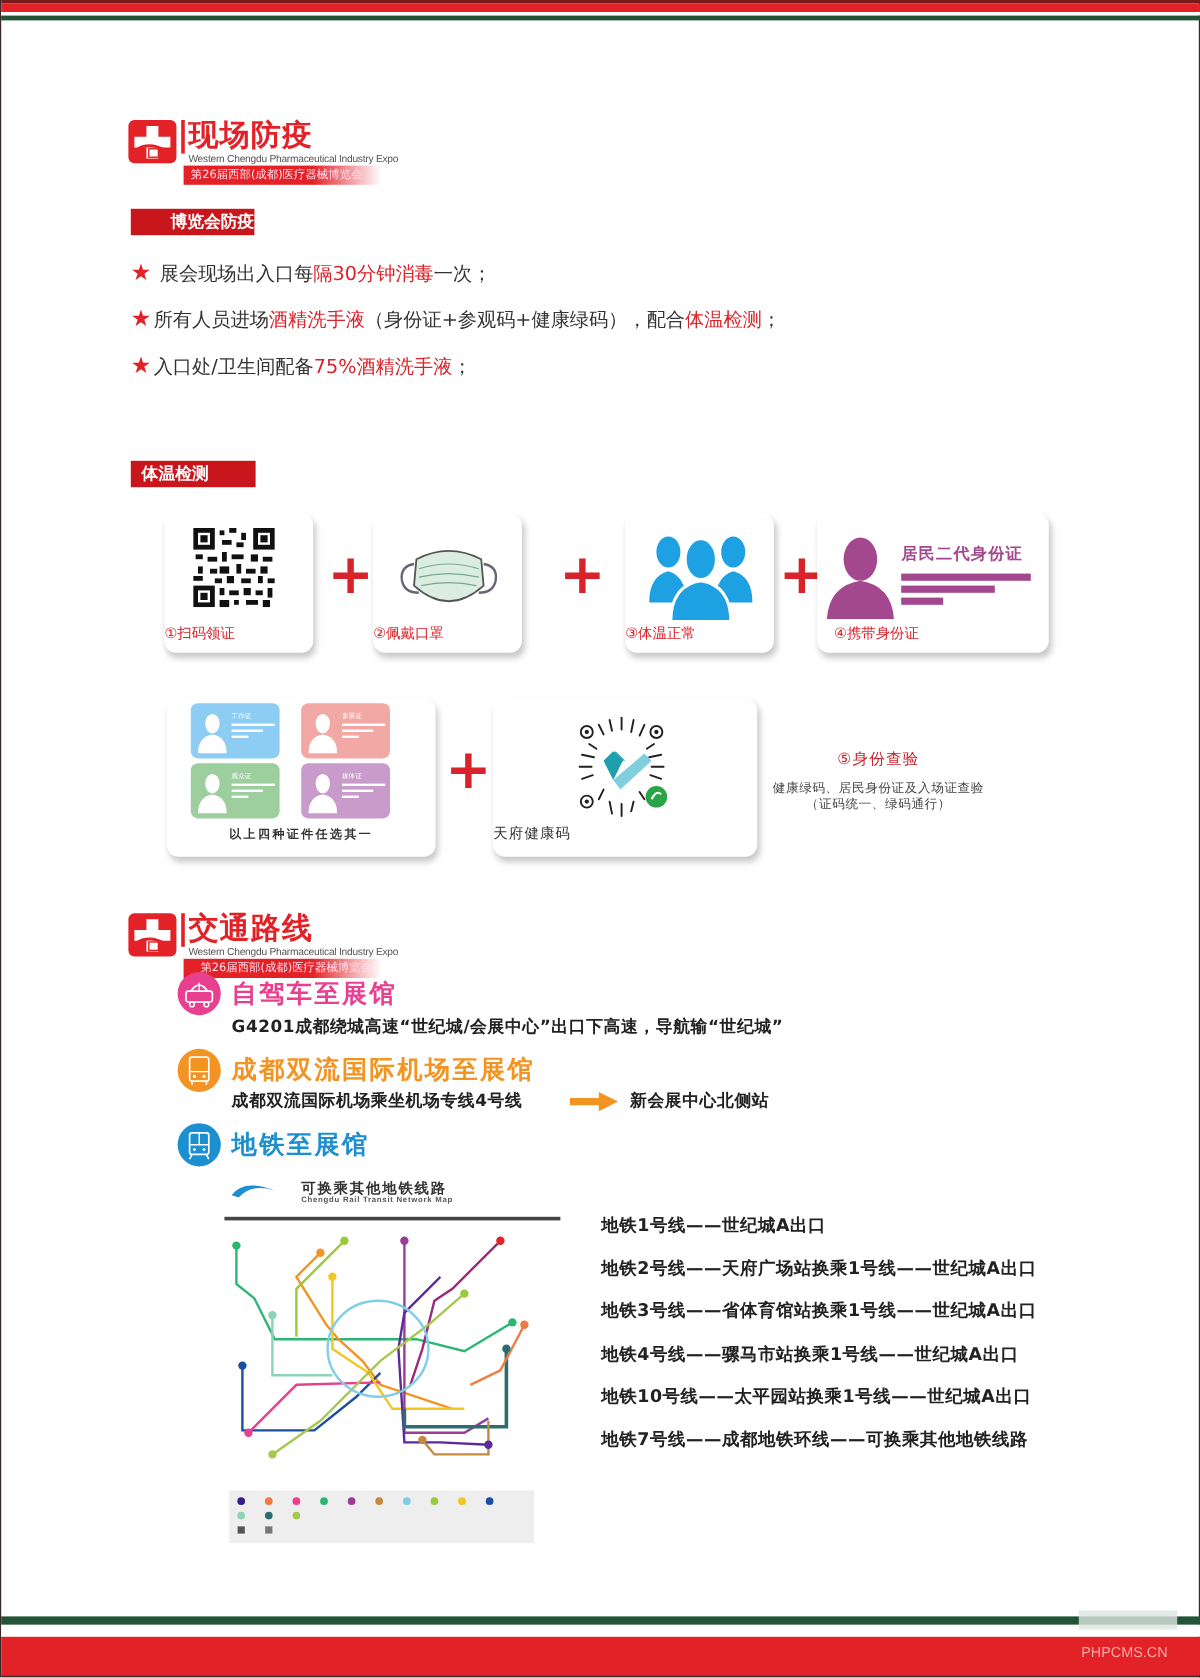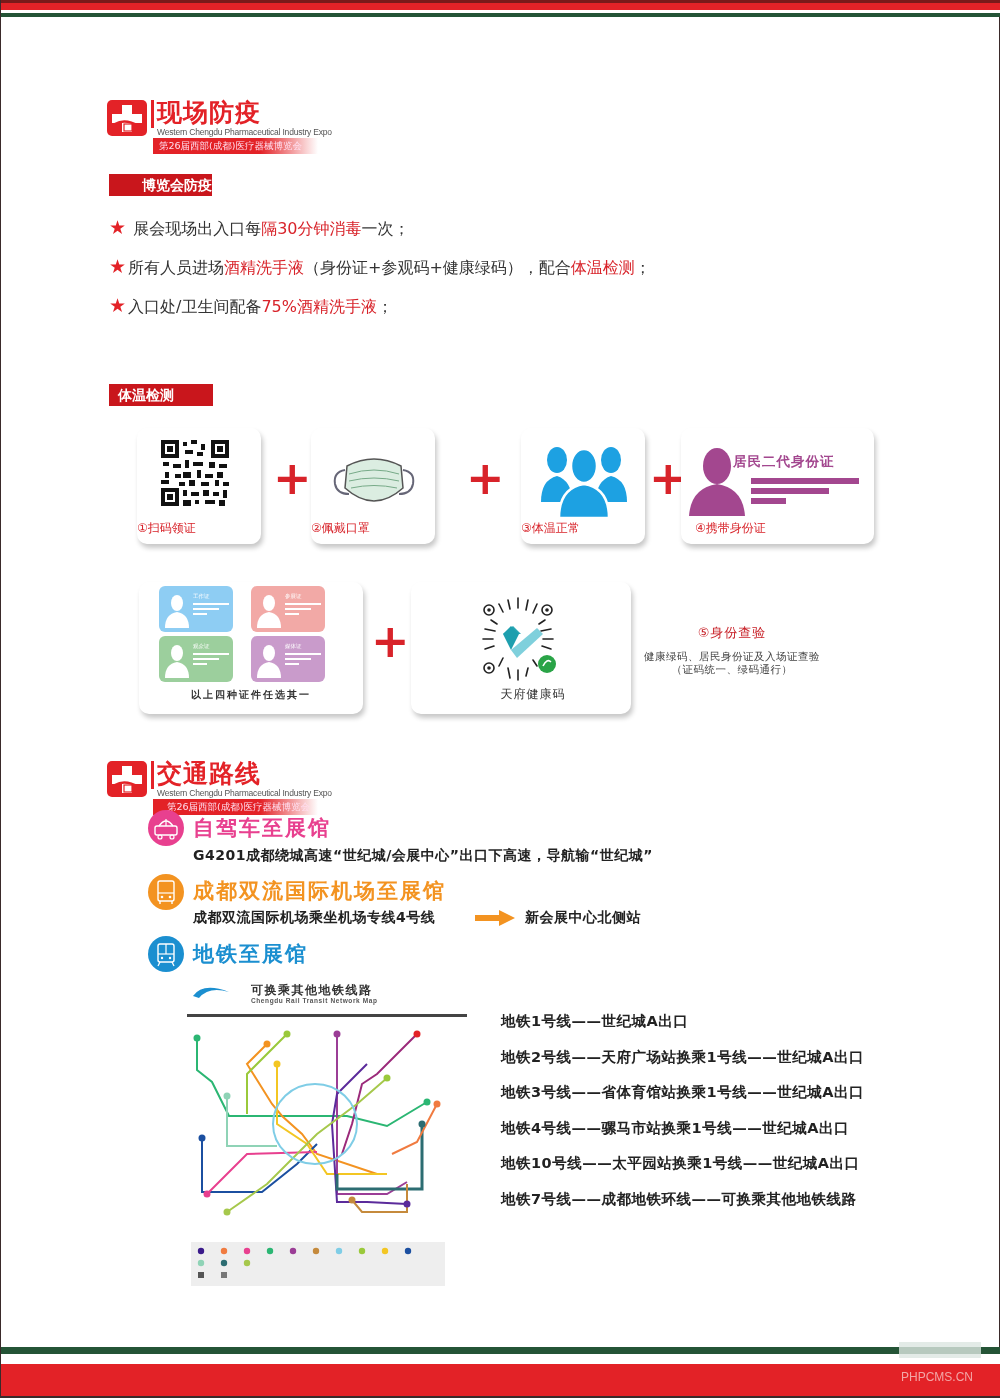--- a/index.html
+++ b/index.html
@@ -166,21 +166,21 @@
   <div class="card" style="left:680px; top:428px; width:193px; height:116px;">
     <svg style="position:absolute;left:6px;top:16px;" width="180" height="72" viewBox="0 0 180 72">
       <g fill="#a3478f">
         <ellipse cx="30" cy="22" rx="14" ry="18"></ellipse>
         <path d="M2 72 q2 -28 28 -32 q26 4 28 32 z"></path>
         <rect x="64" y="34" width="108" height="6"></rect>
         <rect x="64" y="44" width="78" height="6"></rect>
         <rect x="64" y="54" width="35" height="6"></rect>
       </g>
     </svg>
-    <div style="position:absolute;left:52px;top:25px;font-size:13.5px;font-weight:bold;color:#a3478f;letter-spacing:1px;">居民二代身份证</div>
+    <div style="position:absolute;left:70px;top:25px;font-size:13.5px;font-weight:bold;color:#a3478f;letter-spacing:1px;">居民二代身份证</div>
     <div class="card-label" style="top:92px; padding-left:14px;">④携带身份证</div>
   </div>
 
   <div class="card" style="left:138px; top:582px; width:224px; height:132px;">
     <div id="cert-grid">
         <div style="position: absolute; left: 20px; top: 4px; width: 74px; height: 46px; border-radius: 6px; background: rgb(142, 205, 243);">
           <svg style="position:absolute;left:6px;top:8px;" width="24" height="34" viewBox="0 0 24 34">
             <ellipse cx="12" cy="9" rx="6" ry="8" fill="#fff"></ellipse>
             <path d="M0 34 q0 -14 12 -16 q12 2 12 16z" fill="#fff"></path>
           </svg>
@@ -252,21 +252,21 @@
       <circle cx="74" cy="16" r="5" fill="none" stroke="#222" stroke-width="1.6"></circle>
         <circle cx="74" cy="16" r="1.8" fill="#222"></circle>
       <circle cx="16" cy="74" r="5" fill="none" stroke="#222" stroke-width="1.6"></circle>
         <circle cx="16" cy="74" r="1.8" fill="#222"></circle>
       <path d="M30 40 l10 -8 l8 8 z" fill="#2aa7b5"></path>
       <path d="M38 56 l26 -22 l6 6 l-26 24 z" fill="#7fd0dc"></path>
       <path d="M30 40 l8 -8 l8 8 l-8 16 z" fill="#1e9fae"></path>
       <circle cx="74" cy="70" r="9" fill="#2aa447"></circle>
       <path d="M70 72 q4 -8 8 -4" stroke="#fff" stroke-width="1.6" fill="none"></path>
     </svg>
-    <div style="position:absolute;left:12px;top:104px;width:100%;text-align:center;font-size:12px;color:#333;letter-spacing:1px;">天府健康码</div>
+    <div style="position:absolute;left:0;top:104px;width:100%;text-align:left;font-size:12px;color:#333;letter-spacing:1px;">天府健康码</div>
   </div>
 
   <div style="position:absolute;left:636px;top:624px;width:190px;text-align:center;font-size:13px;color:#c8232a;letter-spacing:1px;">⑤身份查验</div>
   <div style="position:absolute;left:636px;top:650px;width:190px;text-align:center;font-size:10.5px;color:#444;letter-spacing:0.5px;">健康绿码、居民身份证及入场证查验</div>
   <div style="position:absolute;left:636px;top:663px;width:190px;text-align:center;font-size:10.5px;color:#444;letter-spacing:0.5px;">（证码统一、绿码通行）</div>
 
   <div class="sec-head" style="top:757px;text-align:center;">
     <div class="logo-box">
       <svg width="40" height="36" viewBox="0 0 40 36">
         <path d="M15 5 h10 v9 h10 v9 h-10 v9 h-10 v-9 h-10 v-9 h10z" fill="#fff"></path>

